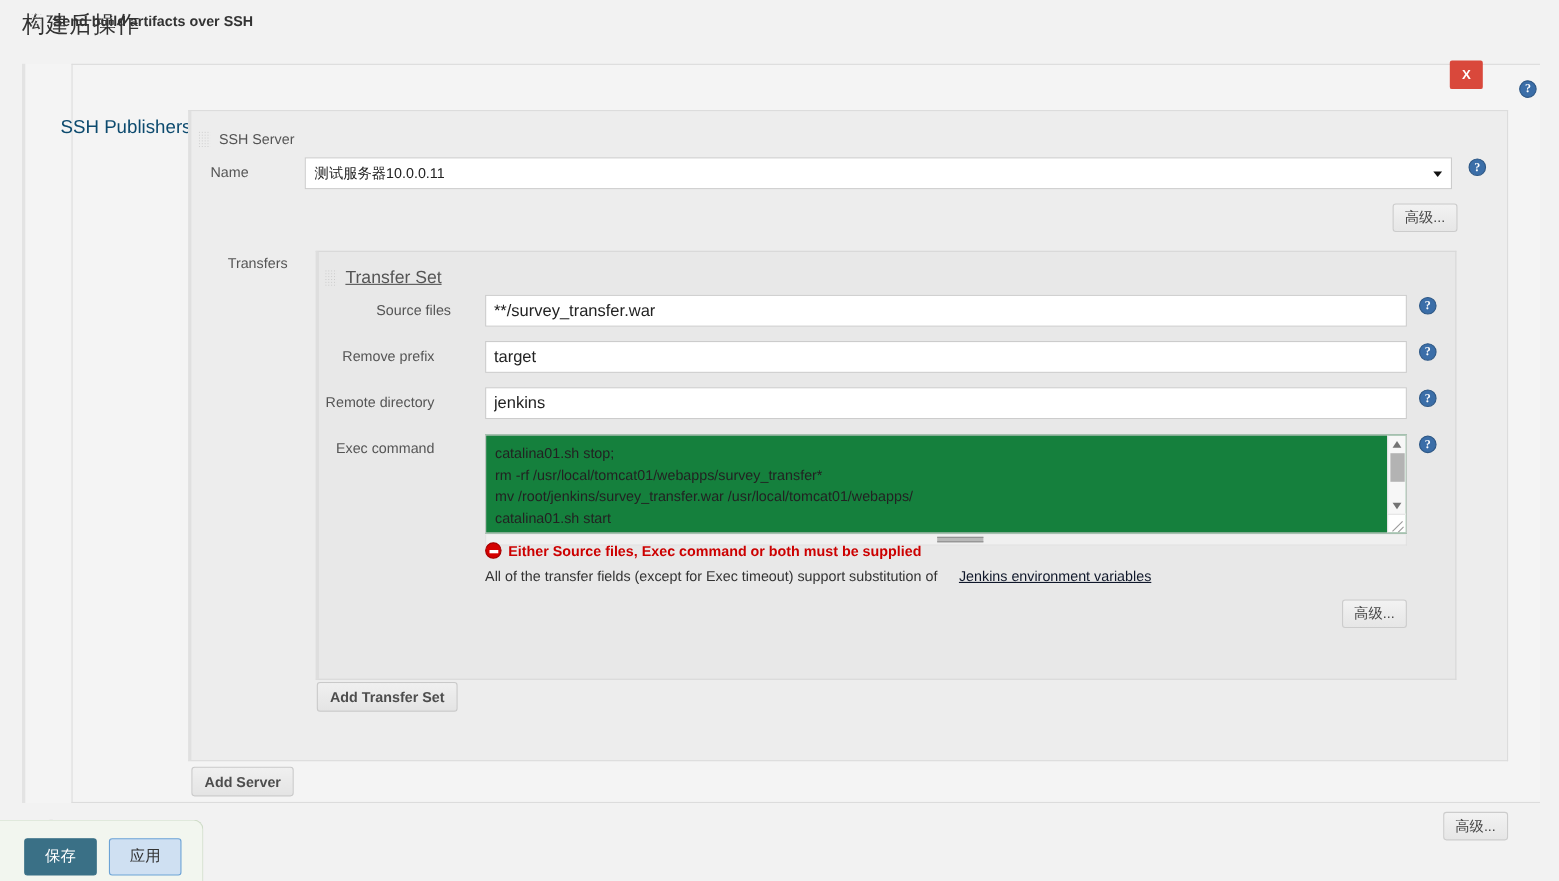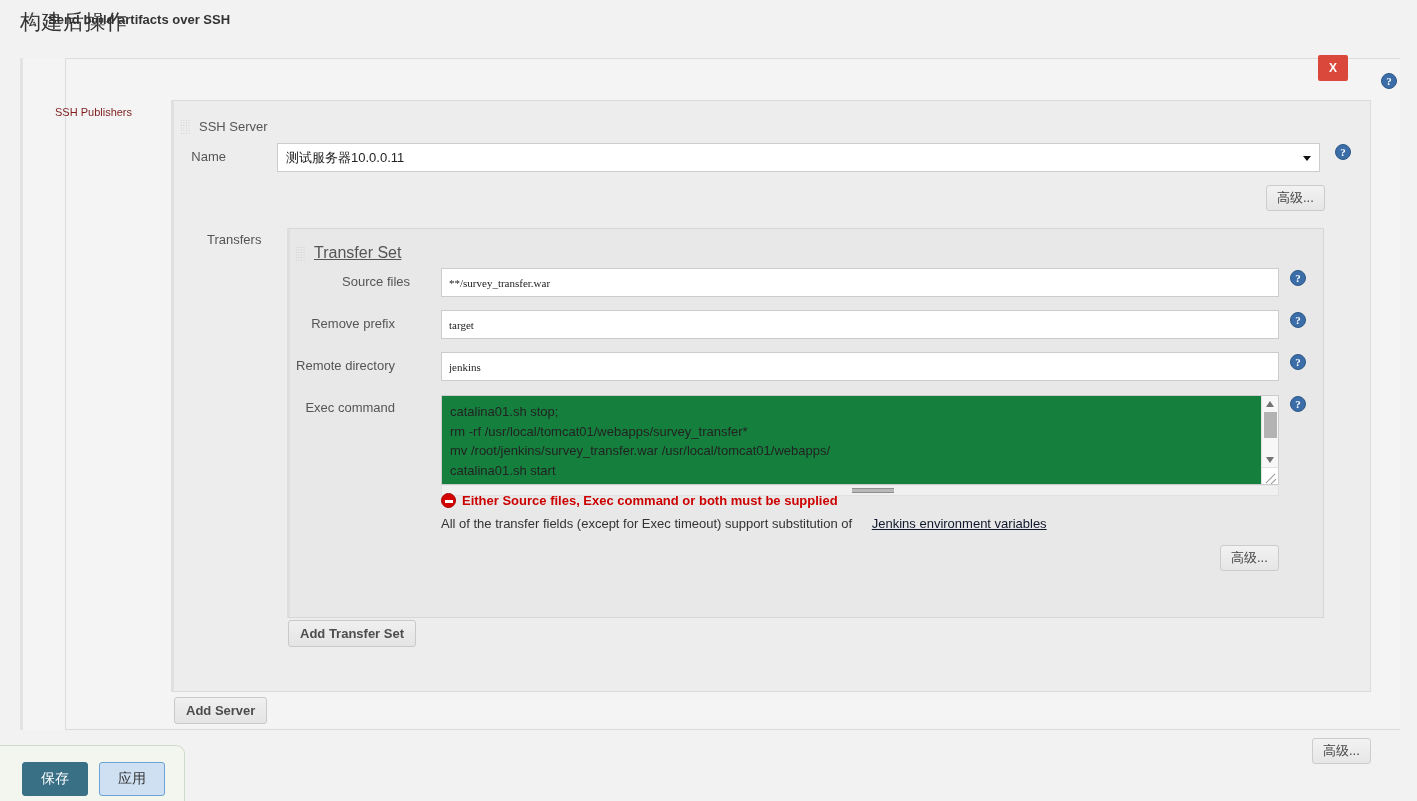--- a/index.html
+++ b/index.html
@@ -93,22 +93,22 @@
     text-align: center;
     cursor: pointer;
     font-family: "Liberation Serif", serif;
   }
   .help-abs { position: absolute; }
 
   
   .publishers-label {
     position: absolute;
     left: 55px; top: 106px;
-    font-size: 11px;
-    color: #7f1d1d;
+    font-size: 17px;
+    color: #0c4a6e;
   }
 
   .publishers-panel {
     position: absolute;
     left: 171px; top: 100px;
     width: 1200px; height: 592px;
     background: #ededed;
     border: 1px solid #dcdcdc;
     border-left: 3px solid #e0e0e0;
   }
@@ -191,22 +191,22 @@
     color: #555;
     text-decoration: underline;
   }
   .transferset-header .grip { margin-right: 8px; }
 
   .txt-input {
     position: absolute;
     height: 29px;
     background: #fff;
     border: 1px solid #ccc;
-    font-family: Liberation Serif, serif;
-    font-size: 11px;
+    font-family: Liberation Sans, sans-serif;
+    font-size: 15px;
     color: #222;
     padding: 1px 7px;
     outline: none;
   }
 
   
   .ta-wrap {
     position: absolute;
     left: 441px; top: 395px;
     width: 838px; height: 90px;

